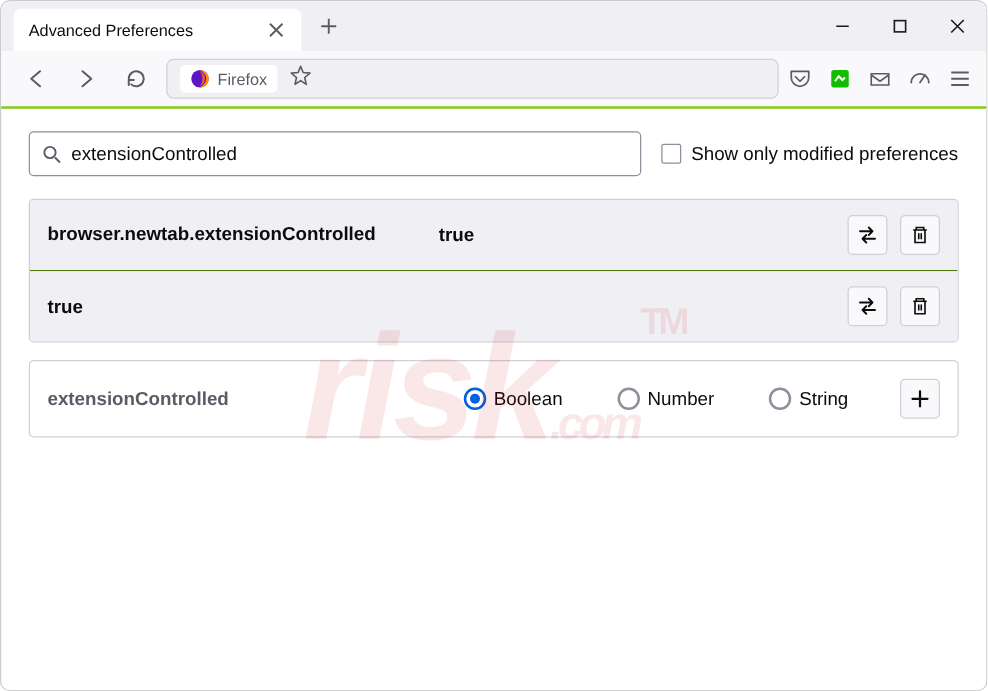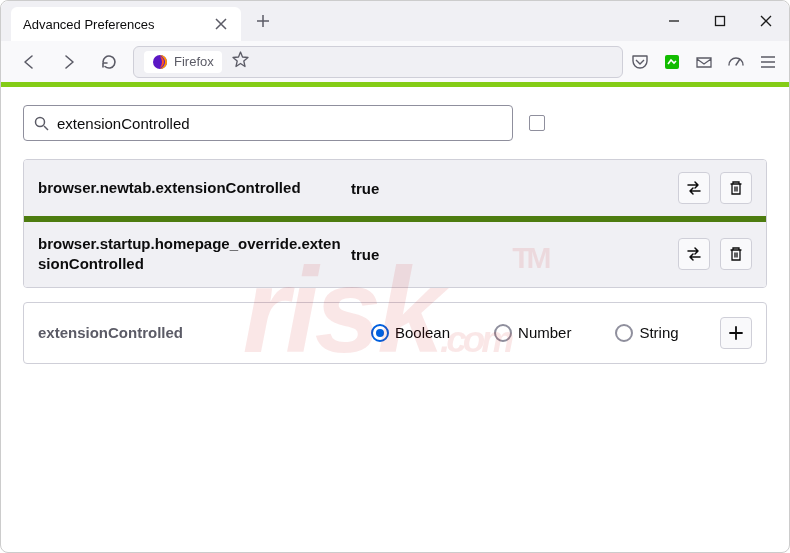--- a/index.html
+++ b/index.html
@@ -8,41 +8,41 @@
     .window-frame { width: 100%; height: 100%; border: 1px solid #ccc; border-radius: 8px; background: #fff; position: relative; }
     
     .titlebar { height: 40px; display: flex; align-items: center; background: #f0f0f4; border-radius: 8px 8px 0 0; }
     .tab { background: #fff; border-radius: 6px 6px 0 0; height: 34px; margin-left: 10px; margin-top: 6px; padding: 0 12px; display: flex; align-items: center; gap: 0; min-width: 230px; }
     .tab-title { font-size: 13px; color: #0c0c0d; flex: 1; }
     .tab-close { width: 16px; height: 16px; display: flex; align-items: center; justify-content: center; color: #5b5b66; cursor: pointer; }
     .new-tab { width: 28px; height: 28px; display: flex; align-items: center; justify-content: center; margin-left: 8px; color: #5b5b66; cursor: pointer; }
     .window-controls { margin-left: auto; display: flex; height: 40px; }
     .win-btn { width: 46px; height: 40px; display: flex; align-items: center; justify-content: center; color: #1b1b1b; cursor: pointer; }
     
-    .toolbar { height: 46px; display: flex; align-items: center; padding: 0 12px; gap: 8px; background: #f9f9fb; border-bottom: 5px solid #84cc16; }
+    .toolbar { height: 46px; display: flex; align-items: center; padding: 0 12px; gap: 8px; background: #f9f9fb; border-bottom: 2px solid #84cc16; }
     .nav-btn { width: 32px; height: 32px; display: flex; align-items: center; justify-content: center; color: #5b5b66; cursor: pointer; border-radius: 4px; }
     .addressbar { flex: 1; height: 32px; background: #f0f0f4; border: 1px solid #cfcfd8; border-radius: 6px; display: flex; align-items: center; padding: 0 10px; gap: 10px; }
     .addr-identity { display: flex; align-items: center; gap: 6px; background: #fff; padding: 3px 8px; border-radius: 4px; }
     .ff-logo { width: 16px; height: 16px; }
     .addr-identity-text { font-size: 13px; color: #5b5b66; }
     .url-text { font-size: 14px; color: #0c0c0d; flex: 1; }
     .star-icon { color: #5b5b66; }
     .tool-icons { display: flex; gap: 14px; align-items: center; }
     .tool-icon { width: 18px; height: 18px; display: flex; align-items: center; justify-content: center; color: #5b5b66; cursor: pointer; }
     
     .content { padding: 18px 22px; }
     .search-row { display: flex; align-items: center; gap: 16px; margin-bottom: 18px; }
     .search-box { flex: 1; height: 36px; border: 1px solid #8f8f9d; border-radius: 4px; display: flex; align-items: center; padding: 0 10px; gap: 8px; max-width: 490px; }
     .search-input { border: none; outline: none; font-size: 15px; flex: 1; color: #0c0c0d; }
     .checkbox-row { display: flex; align-items: center; gap: 8px; }
     .checkbox { width: 16px; height: 16px; border: 1px solid #8f8f9d; border-radius: 2px; background: #fff; }
     .checkbox-label { font-size: 15px; color: #0c0c0d; }
     
     .pref-list { border: 1px solid #cfcfd8; border-radius: 4px; overflow: hidden; margin-bottom: 14px; }
-    .pref-row { display: flex; align-items: center; padding: 12px 14px; background: #f0f0f4; border-bottom: 6px solid #4d7c0f; gap: 8px; }
+    .pref-row { display: flex; align-items: center; padding: 12px 14px; background: #f0f0f4; border-bottom: 1px solid #4d7c0f; gap: 8px; }
     .pref-row:last-child { border-bottom: none; }
     .pref-name { font-weight: 700; font-size: 15px; color: #0c0c0d; width: 305px; word-break: break-all; line-height: 1.35; }
     .pref-value { font-weight: 700; font-size: 15px; color: #0c0c0d; flex: 1; }
     .pref-actions { display: flex; gap: 10px; }
     .action-btn { width: 32px; height: 32px; border: 1px solid #cfcfd8; background: #f9f9fb; border-radius: 4px; display: flex; align-items: center; justify-content: center; cursor: pointer; color: #0c0c0d; }
     
     .new-pref-row { border: 1px solid #cfcfd8; border-radius: 4px; display: flex; align-items: center; padding: 14px; gap: 8px; }
     .new-pref-name { font-weight: 700; font-size: 15px; color: #5b5b66; width: 305px; }
     .radio-group { display: flex; gap: 24px; flex: 1; align-items: center; }
     .radio-item { display: flex; align-items: center; gap: 6px; padding-left: 20px; }
@@ -157,20 +157,21 @@
     <div class="search-row">
       <div class="search-box">
         <svg width="15" height="15" viewBox="0 0 15 15">
             <circle cx="6" cy="6" r="4.5" stroke="#5b5b66" stroke-width="1.5" fill="none"></circle>
             <path d="M10 10 L14 14" stroke="#5b5b66" stroke-width="1.5"></path>
           </svg>
         <input class="search-input" value="extensionControlled" placeholder="Search preference name" style="">
       </div>
       <div class="checkbox-row">
         <div class="checkbox"></div>
+        <span class="checkbox-label">Show only modified preferences</span>
       </div>
     </div>
 
     <div class="pref-list">
       <div class="pref-row">
         <div class="pref-name">browser.newtab.extensionControlled</div>
         <div class="pref-value">true</div>
         <div class="pref-actions">
           <div class="action-btn">
             <svg width="18" height="18" viewBox="0 0 18 18">
@@ -178,21 +179,20 @@
               </svg>
           </div>
           <div class="action-btn">
             <svg width="16" height="16" viewBox="0 0 16 16">
                 <path d="M3 4 H13 M5 4 V2 H11 V4 M4 4 V14 H12 V4 M7 7 V11 M9 7 V11" stroke="currentColor" stroke-width="1.3" fill="none" stroke-linecap="round"></path>
               </svg>
           </div>
         </div>
       </div>
       <div class="pref-row">
-        <div class="pref-name">browser.startup.homepage_override.extensionControlled</div>
         <div class="pref-value">true</div>
         <div class="pref-actions">
           <div class="action-btn">
             <svg width="18" height="18" viewBox="0 0 18 18">
                 <path d="M3 6 H13 M13 6 L10 3 M13 6 L10 9 M15 12 H5 M5 12 L8 9 M5 12 L8 15" stroke="currentColor" stroke-width="1.5" fill="none" stroke-linecap="round" stroke-linejoin="round"></path>
               </svg>
           </div>
           <div class="action-btn">
             <svg width="16" height="16" viewBox="0 0 16 16">
                 <path d="M3 4 H13 M5 4 V2 H11 V4 M4 4 V14 H12 V4 M7 7 V11 M9 7 V11" stroke="currentColor" stroke-width="1.3" fill="none" stroke-linecap="round"></path>

